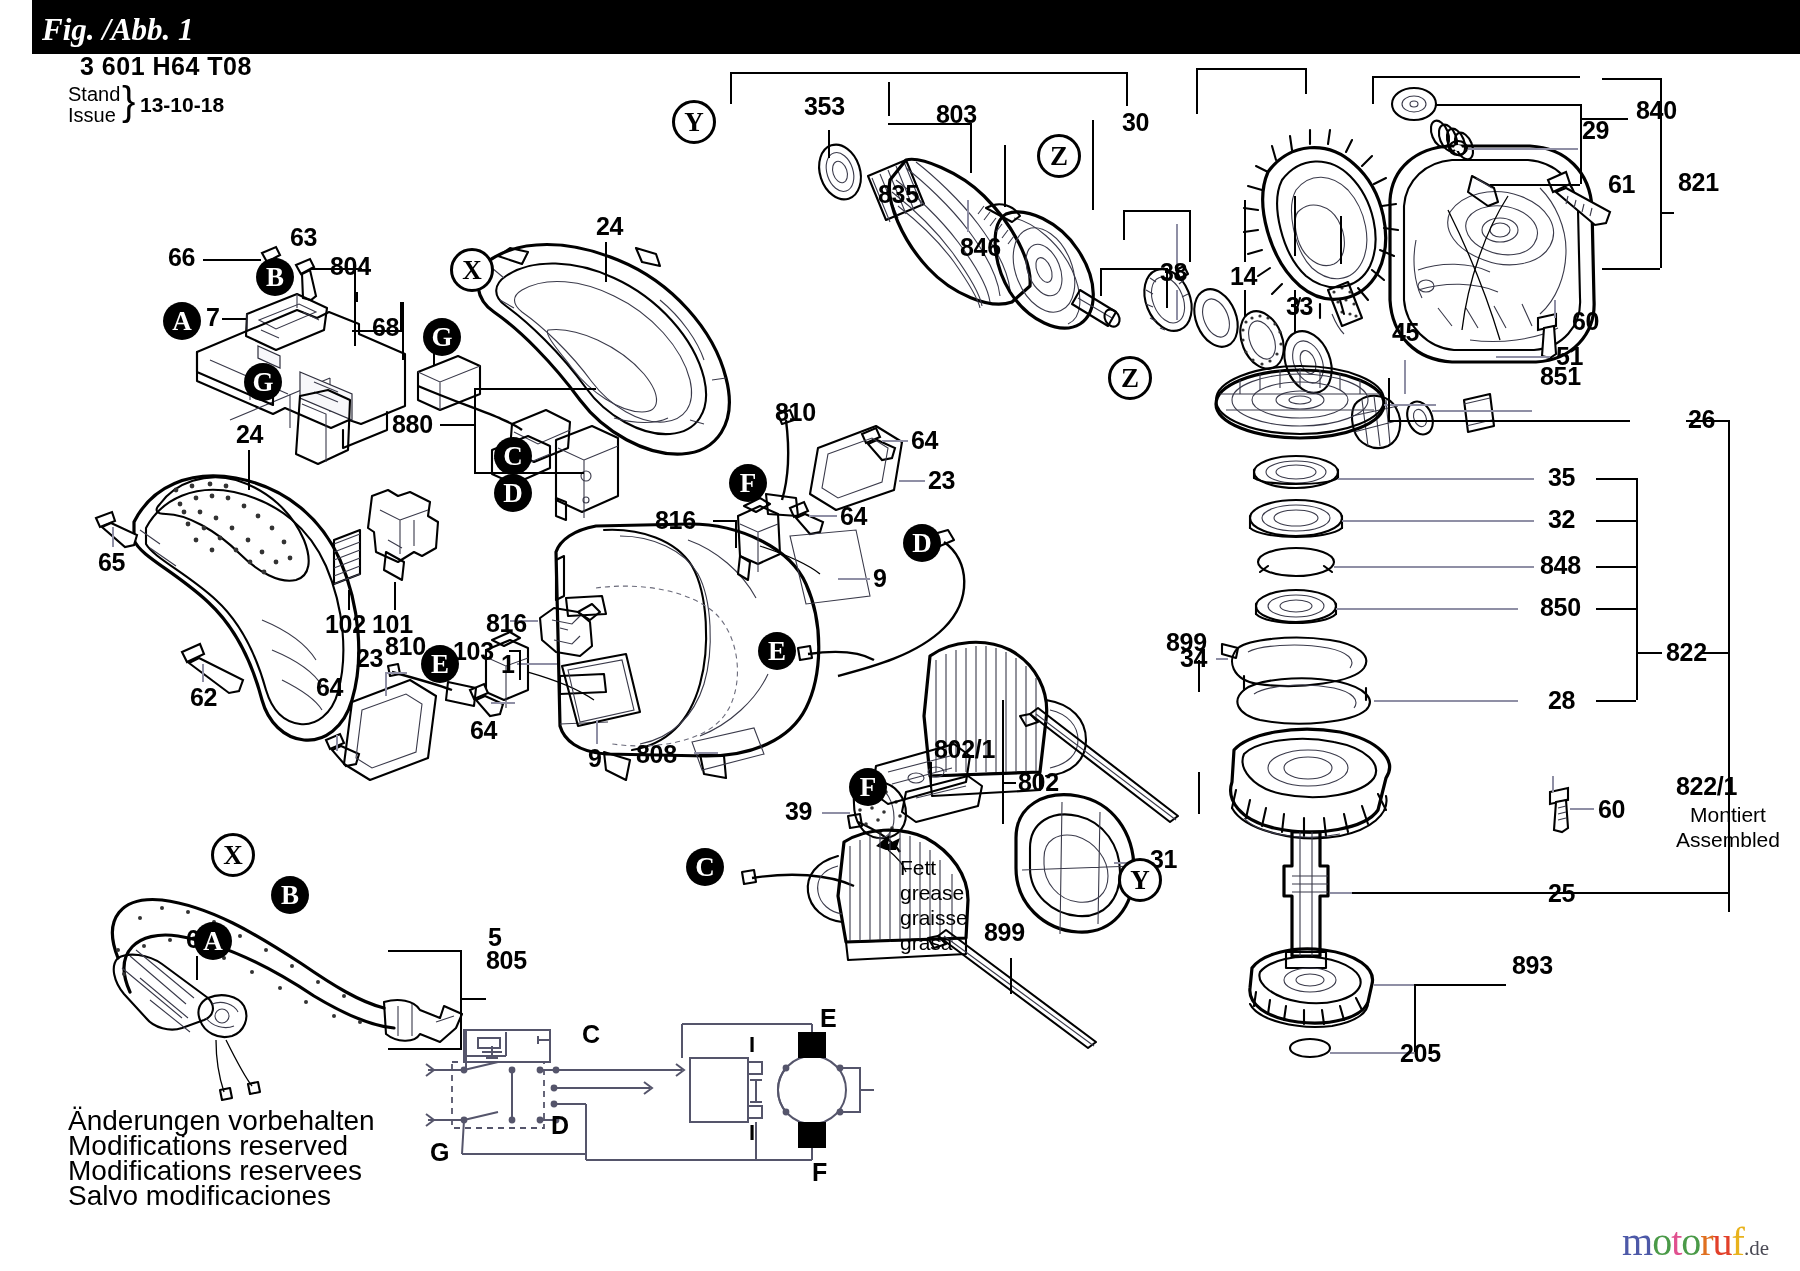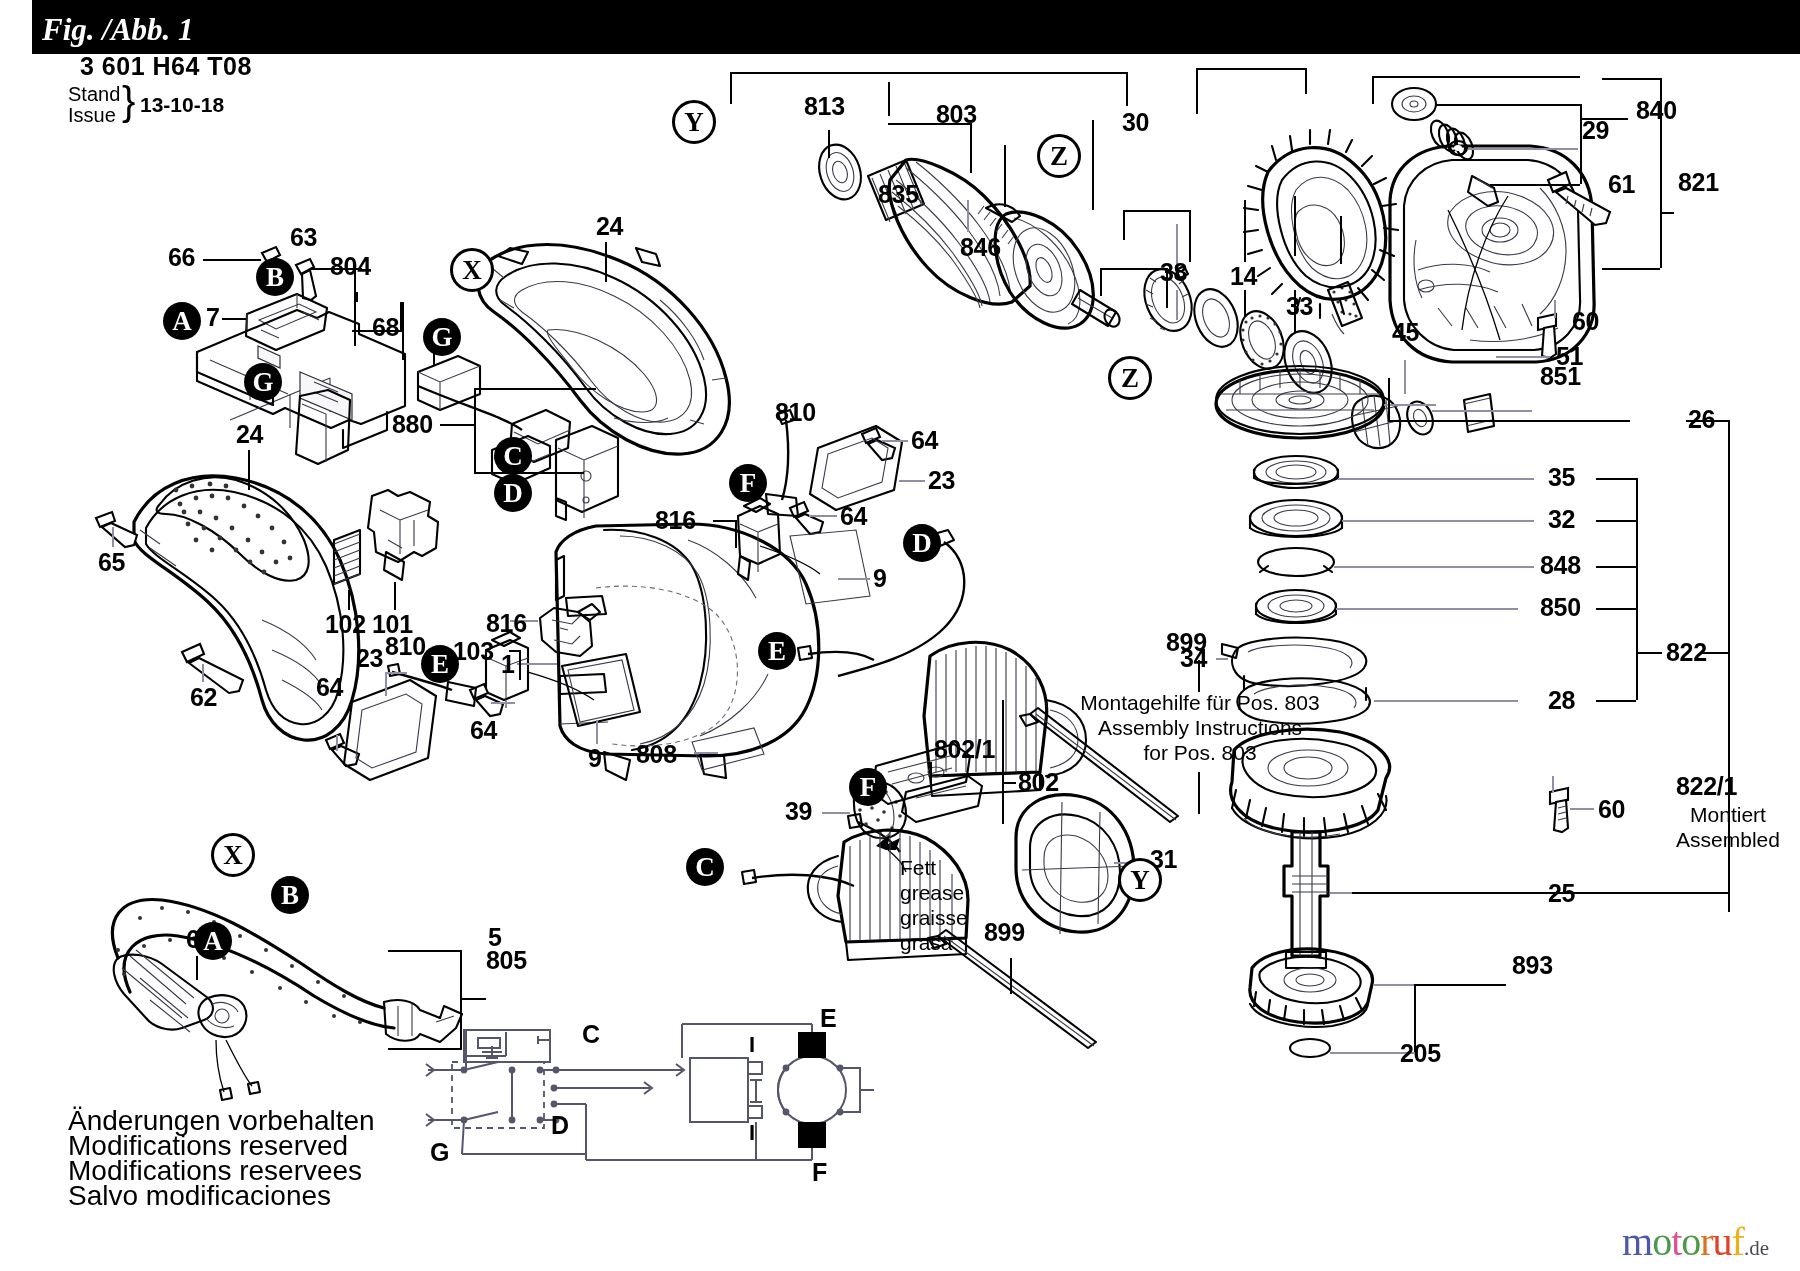--- a/index.html
+++ b/index.html
@@ -1093,21 +1093,21 @@
   <div class="pl" style="left:588px;top:744px;">9</div>
   <div class="pl" style="left:636px;top:740px;">808</div>
   <div class="pl" style="left:785px;top:797px;">39</div>
   <div class="pl" style="left:934px;top:735px;">802/1</div>
   <div class="pl" style="left:1018px;top:768px;">802</div>
   <div class="pl" style="left:1150px;top:845px;">31</div>
   <div class="pl" style="left:984px;top:918px;">899</div>
   <div class="pl" style="left:488px;top:923px;">5</div>
   <div class="pl" style="left:486px;top:946px;">805</div>
   <div class="pl" style="left:186px;top:925px;">6</div>
-  <div class="pl" style="left:804px;top:92px;">813</div>
+  <div class="pl" style="left:804px;top:92px;">353</div>
   <div class="pl" style="left:936px;top:100px;">803</div>
   <div class="pl" style="left:878px;top:180px;">835</div>
   <div class="pl" style="left:960px;top:233px;">846</div>
   <div class="pl" style="left:1160px;top:258px;">38</div>
   <div class="pl" style="left:1230px;top:262px;">14</div>
   <div class="pl" style="left:1286px;top:292px;">33</div>
   <div class="pl" style="left:1122px;top:108px;">30</div>
   <div class="pl" style="left:1582px;top:116px;">29</div>
   <div class="pl" style="left:1636px;top:96px;">840</div>
   <div class="pl" style="left:1678px;top:168px;">821</div>
@@ -1152,23 +1152,20 @@
 
   <div class="pl" style="left:582px;top:1020px;">C</div>
   <div class="pl" style="left:820px;top:1004px;">E</div>
   <div class="pl sm" style="left:749px;top:1032px;">I</div>
   <div class="pl sm" style="left:749px;top:1120px;">I</div>
   <div class="pl" style="left:551px;top:1111px;">D</div>
   <div class="pl" style="left:430px;top:1138px;">G</div>
   <div class="pl" style="left:812px;top:1158px;">F</div>
 
   <div class="pl" style="left:1166px;top:628px;">899</div>
-  <div class="note" style="left:1078px;top:690px;width:244px;">Montagehilfe für Pos. 803
-Assembly Instructions
-for Pos. 803</div>
 
   <div class="note left" style="left:900px;top:855px;">Fett
 grease
 graisse
 grasa</div>
 
   <div class="pl" style="left:1676px;top:772px;">822/1</div>
   <div class="note" style="left:1658px;top:802px;width:140px;">Montiert
 Assembled</div>
 

